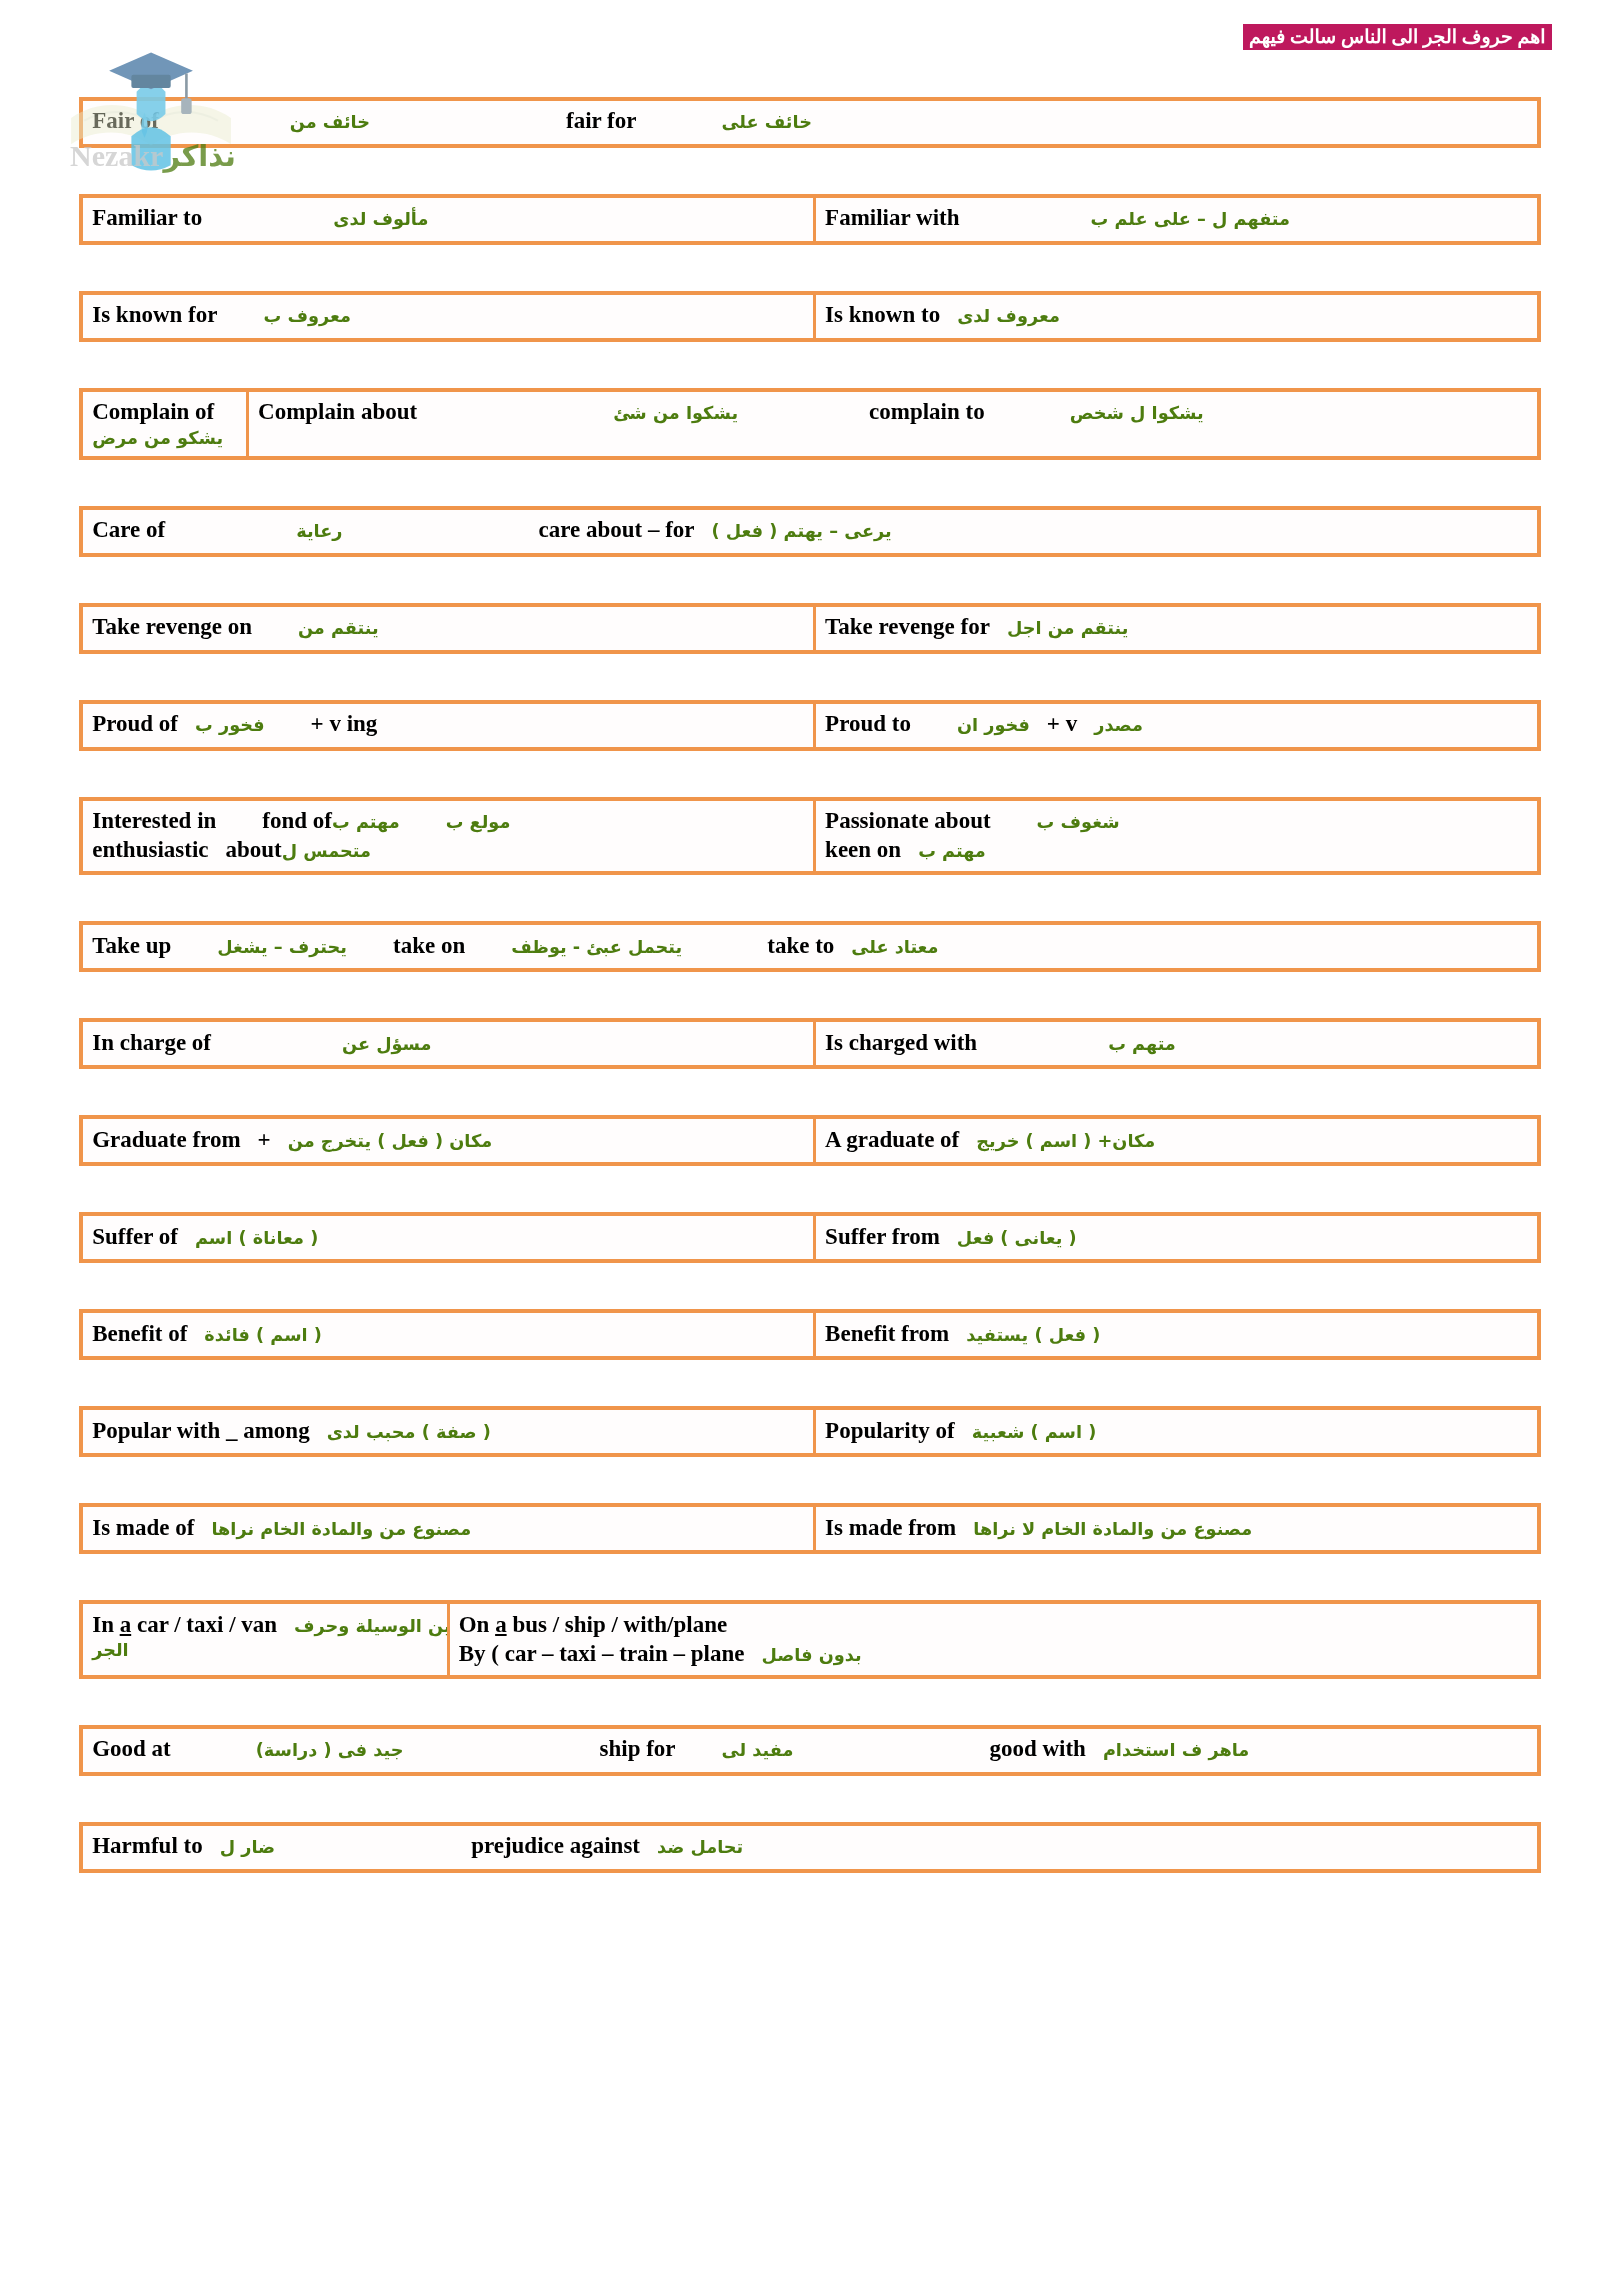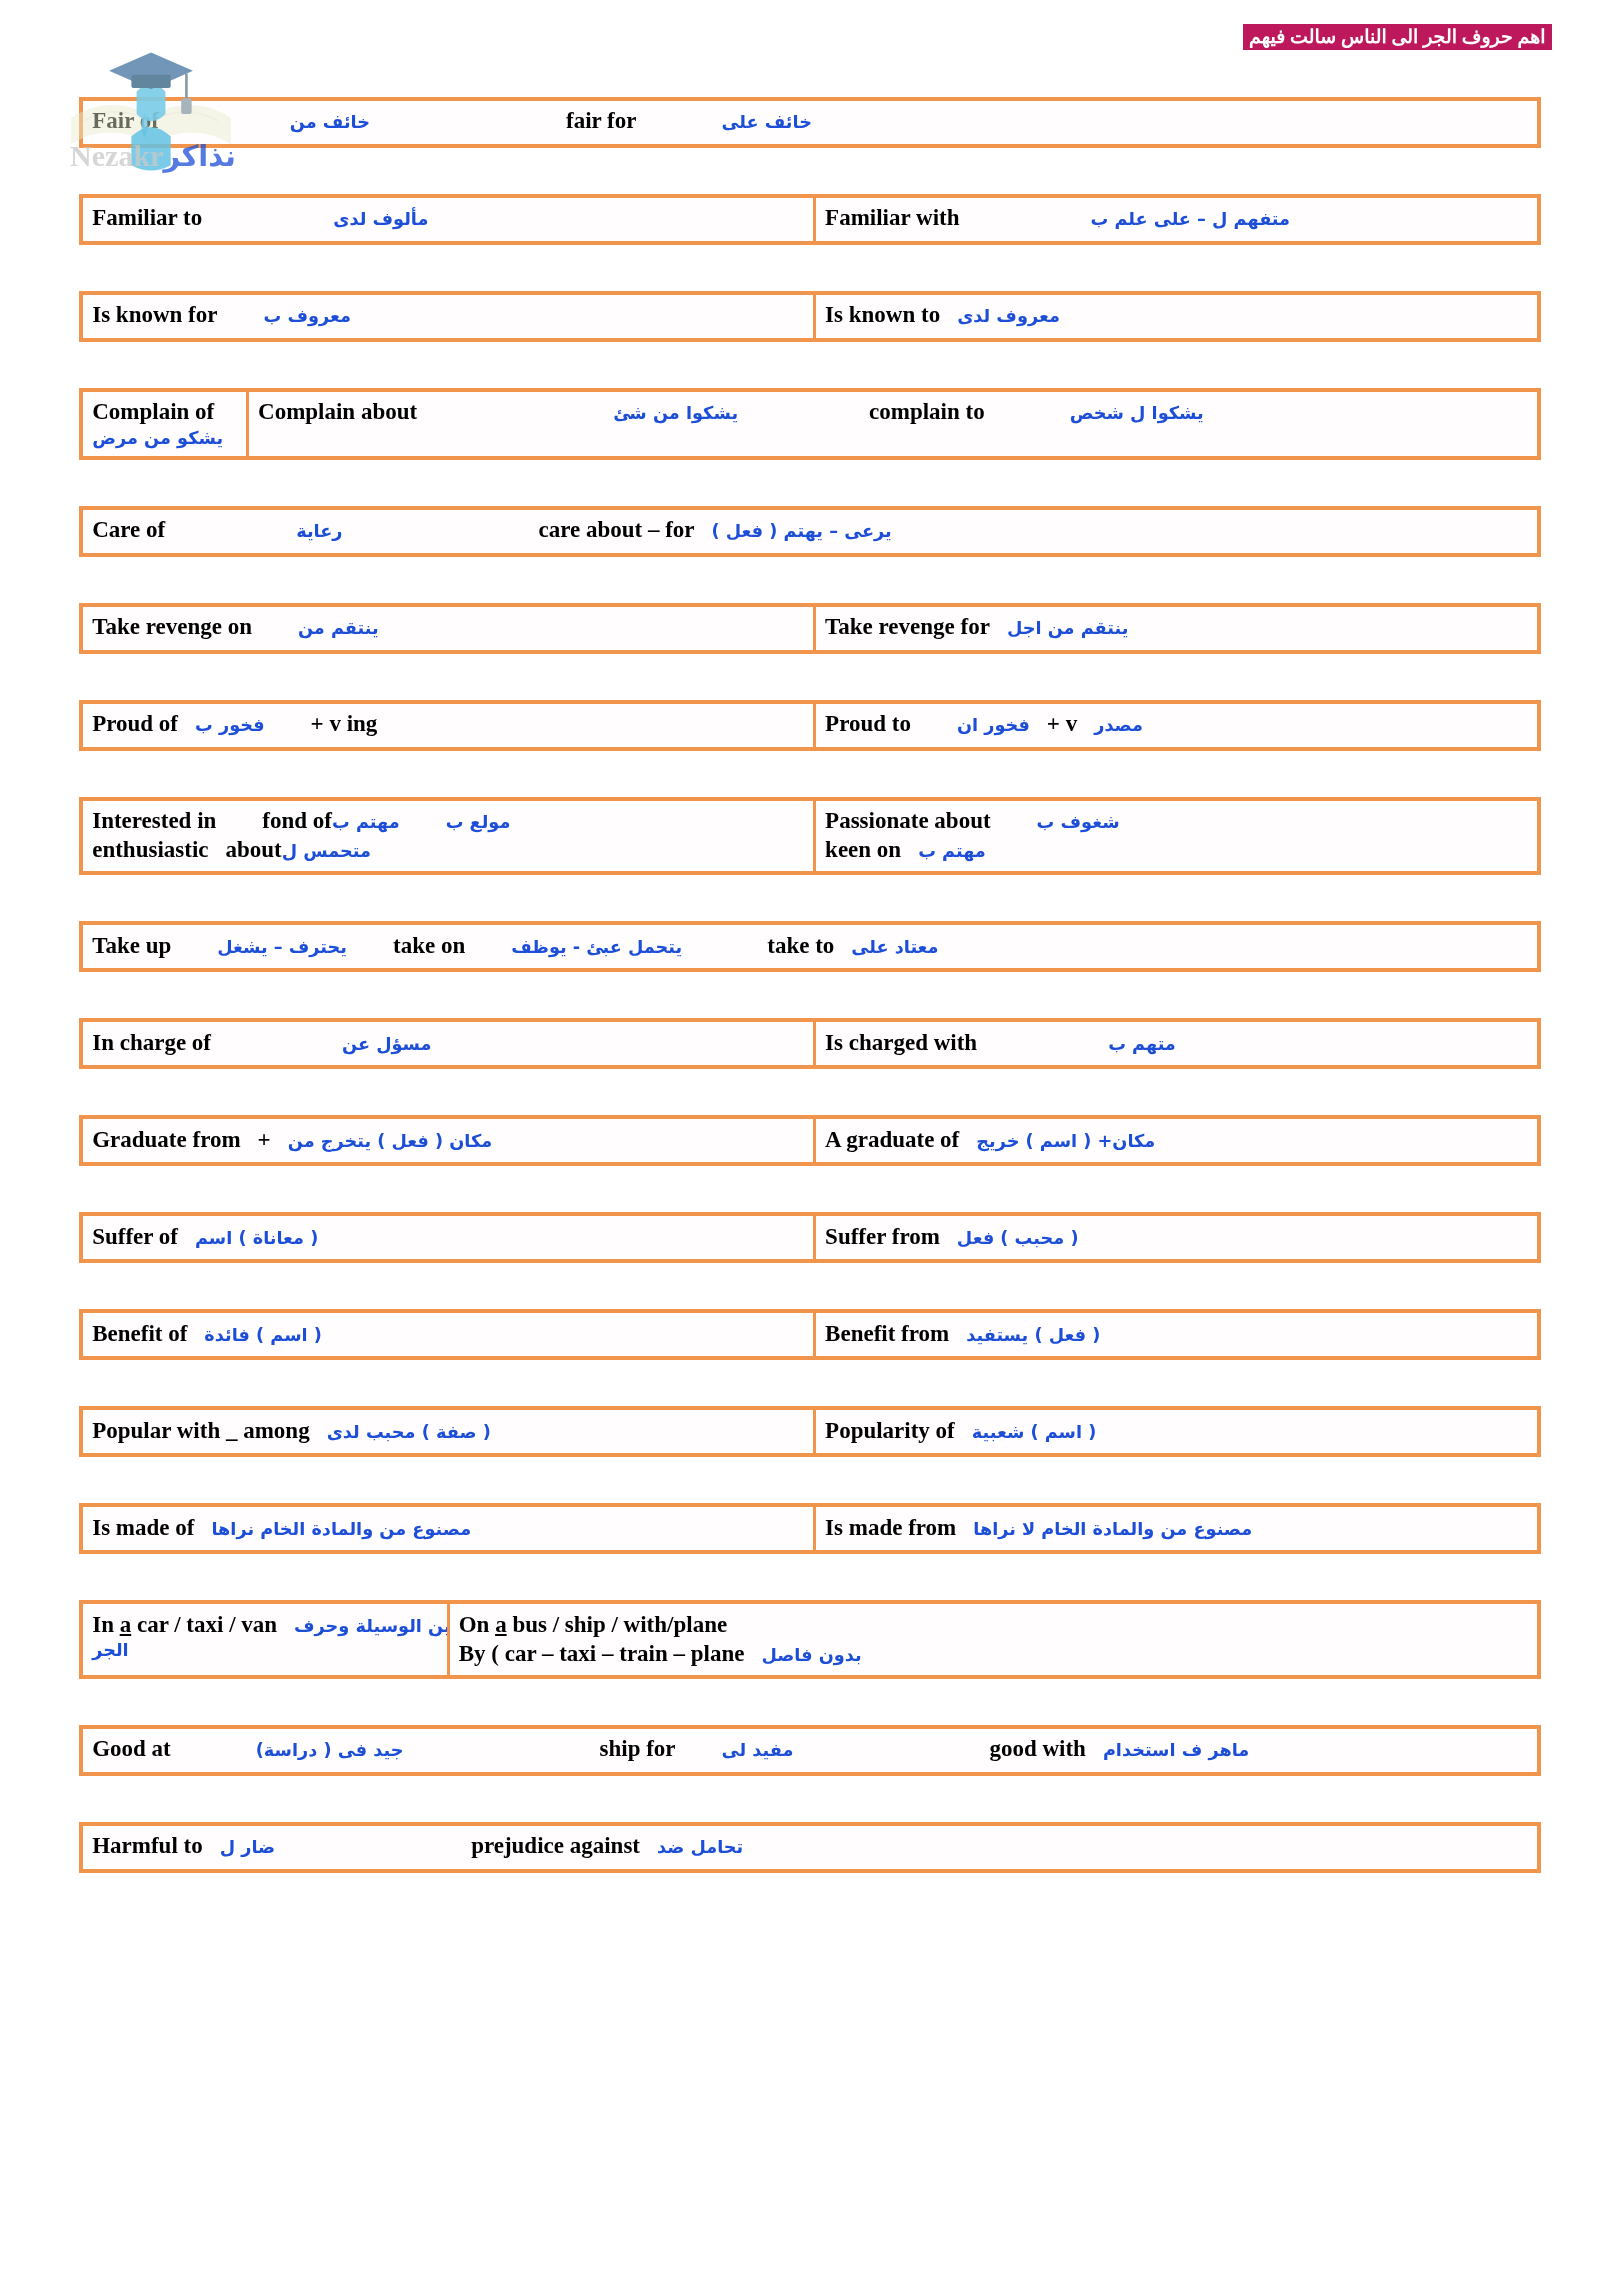--- a/index.html
+++ b/index.html
@@ -107,21 +107,21 @@
     font-size: 23px;
     color: #000000;
     direction: ltr;
     unicode-bidi: embed;
     vertical-align: baseline;
   }
   .ar {
     font-family: "DejaVu Sans", sans-serif;
     font-weight: bold;
     font-size: 17.7px;
-    color: #1d4ed8;
+    color: #4d7c0f;
     direction: rtl;
     unicode-bidi: embed;
     vertical-align: baseline;
     margin-top: 48px;
   }
   .sp-sm { display:inline-block; width: 17px; }
   .sp-md { display:inline-block; width: 46px; }
   .sp-lg { display:inline-block; width: 85px; }
   .sp-xl { display:inline-block; width: 131px; }
   .sp-xxl{ display:inline-block; width: 196px; }
@@ -240,21 +240,21 @@
       </div>
       <div class="cell w-half2">
         <span class="line"><span class="en">A graduate of</span><span class="sp-sm"></span><span class="ar">مكان+  ( اسم )  خريج</span></span>
       </div>
     </div>
     <div class="row" id="row-suffer">
       <div class="cell w-half">
         <span class="line"><span class="en">Suffer of</span><span class="sp-sm"></span><span class="ar">( معاناة ) اسم</span></span>
       </div>
       <div class="cell w-half2">
-        <span class="line"><span class="en">Suffer from</span><span class="sp-sm"></span><span class="ar">( محبب ) فعل</span></span>
+        <span class="line"><span class="en">Suffer from</span><span class="sp-sm"></span><span class="ar">( يعانى ) فعل</span></span>
       </div>
     </div>
     <div class="row" id="row-benefit">
       <div class="cell w-half">
         <span class="line"><span class="en">Benefit of</span><span class="sp-sm"></span><span class="ar">( اسم ) فائدة</span></span>
       </div>
       <div class="cell w-half2">
         <span class="line"><span class="en">Benefit from</span><span class="sp-sm"></span><span class="ar">( فعل ) يستفيد</span></span>
       </div>
     </div>

